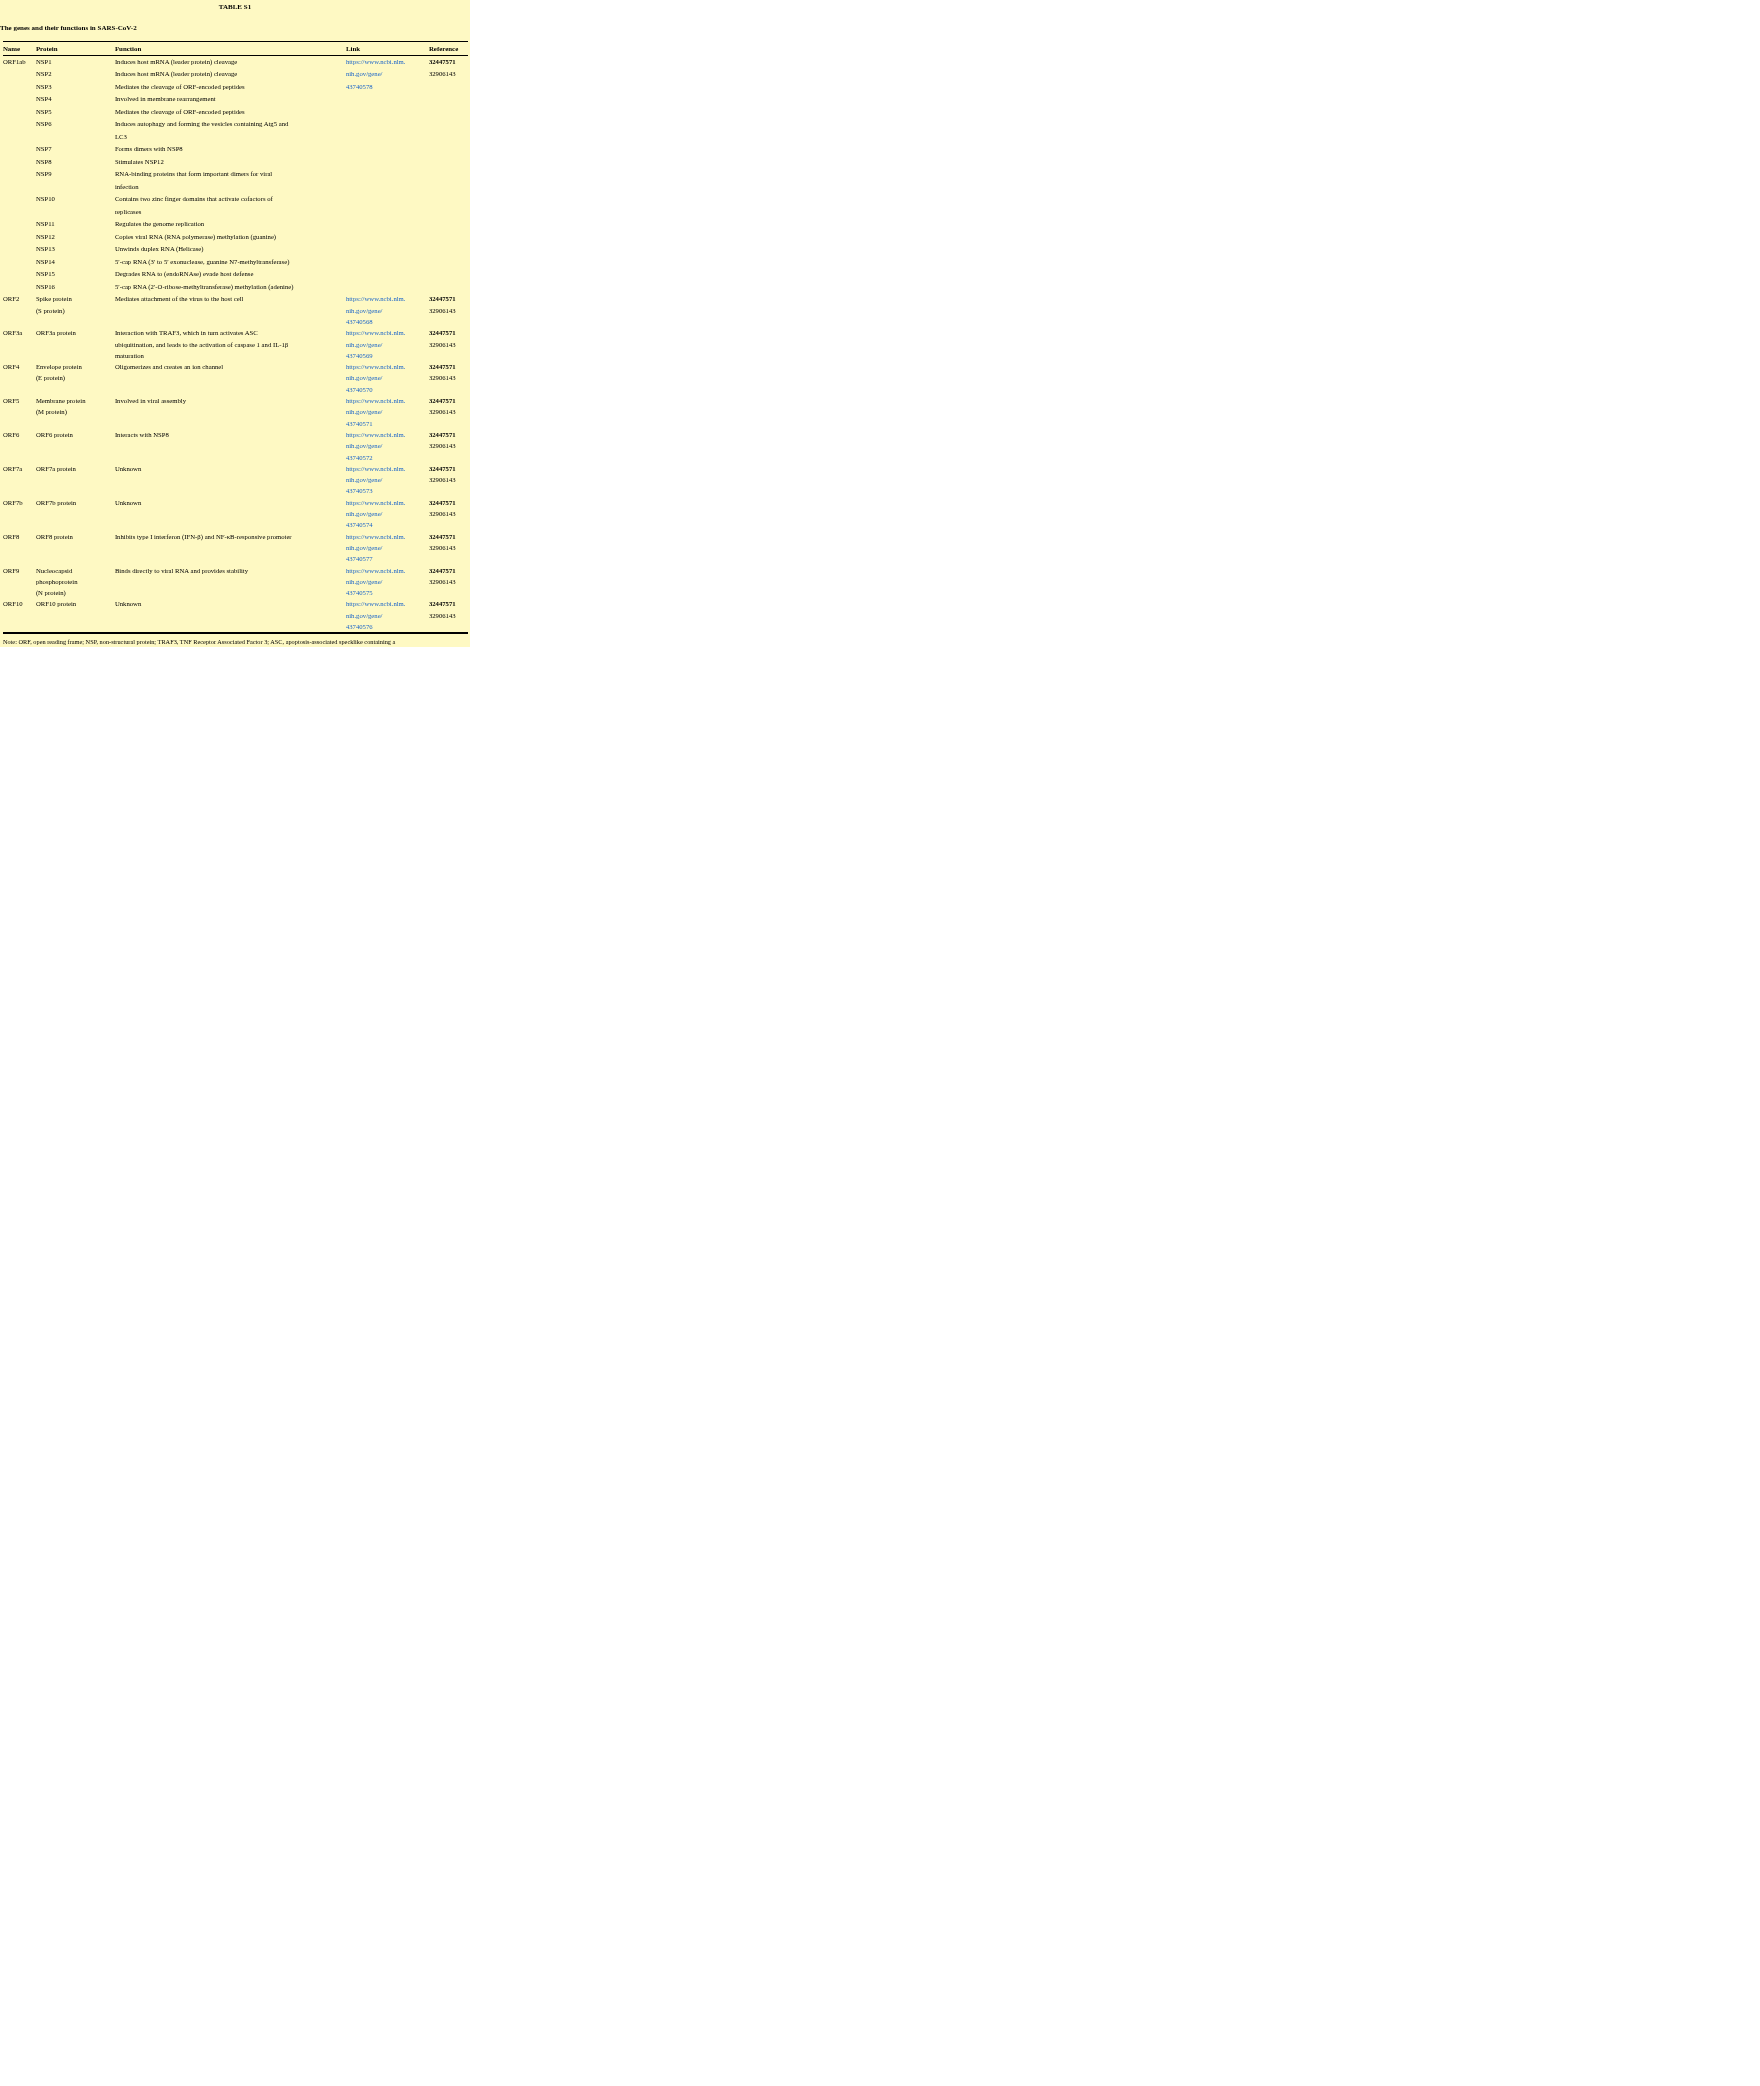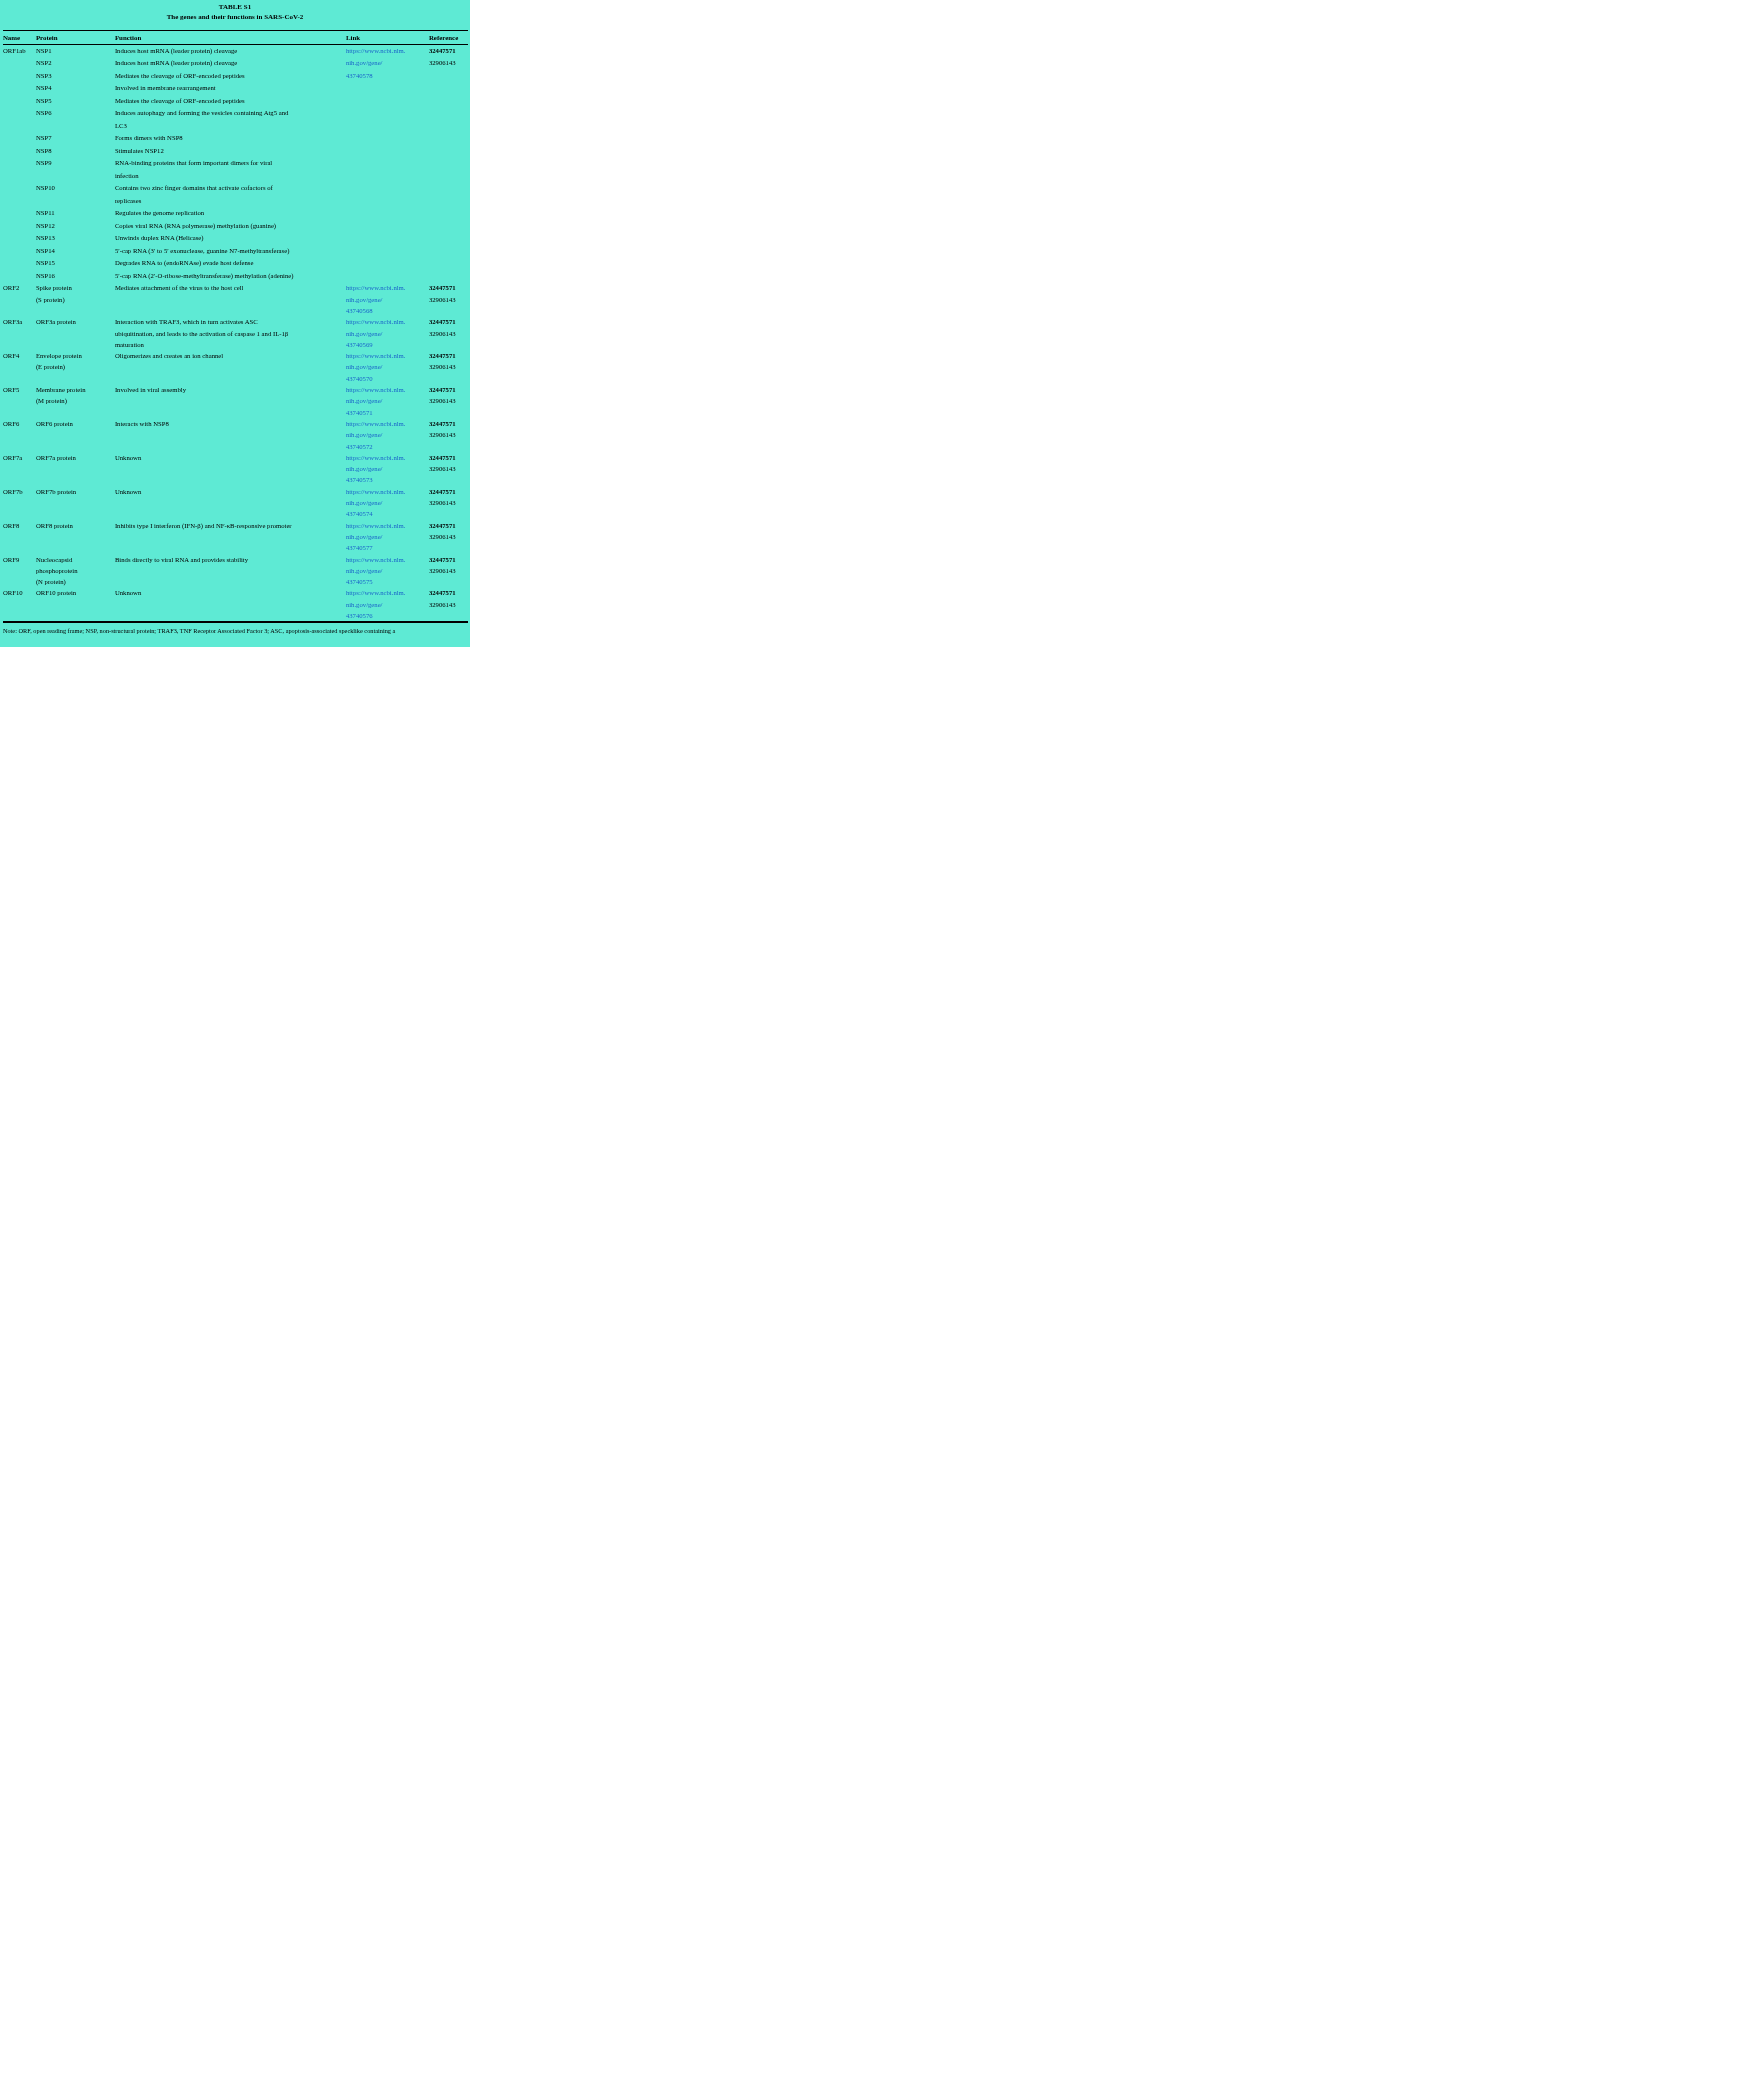--- a/index.html
+++ b/index.html
@@ -1,34 +1,35 @@
 <!DOCTYPE html>
 <html style="font-size:6.7px"><head>
 <meta charset="utf-8">
 <style>
   html, body { margin: 0; padding: 0; background: #ffffff; }
   .page {
     width: 470px;
     height: 647px;
-    background: #5eead4;
+    background: #fef9c3;
     color: #000000;
     font-family: "Liberation Serif", "DejaVu Serif", serif;
     position: relative;
     overflow: hidden;
     box-sizing: border-box;
   }
   .title {
     padding-top: 3.3px;
     text-align: center;
     font-weight: bold;
     font-size: 7px;
     line-height: 9.2px;
   }
   .subtitle {
-    text-align: center;
+    margin-top: 11px;
+    text-align: left;
     font-weight: bold;
     font-size: 7px;
     line-height: 9.2px;
   }
   .rule {
     height: 1.7px;
     background: #000000;
     margin: 0 2.5px;
   }
   .rule-top { margin-top: 8px; }

